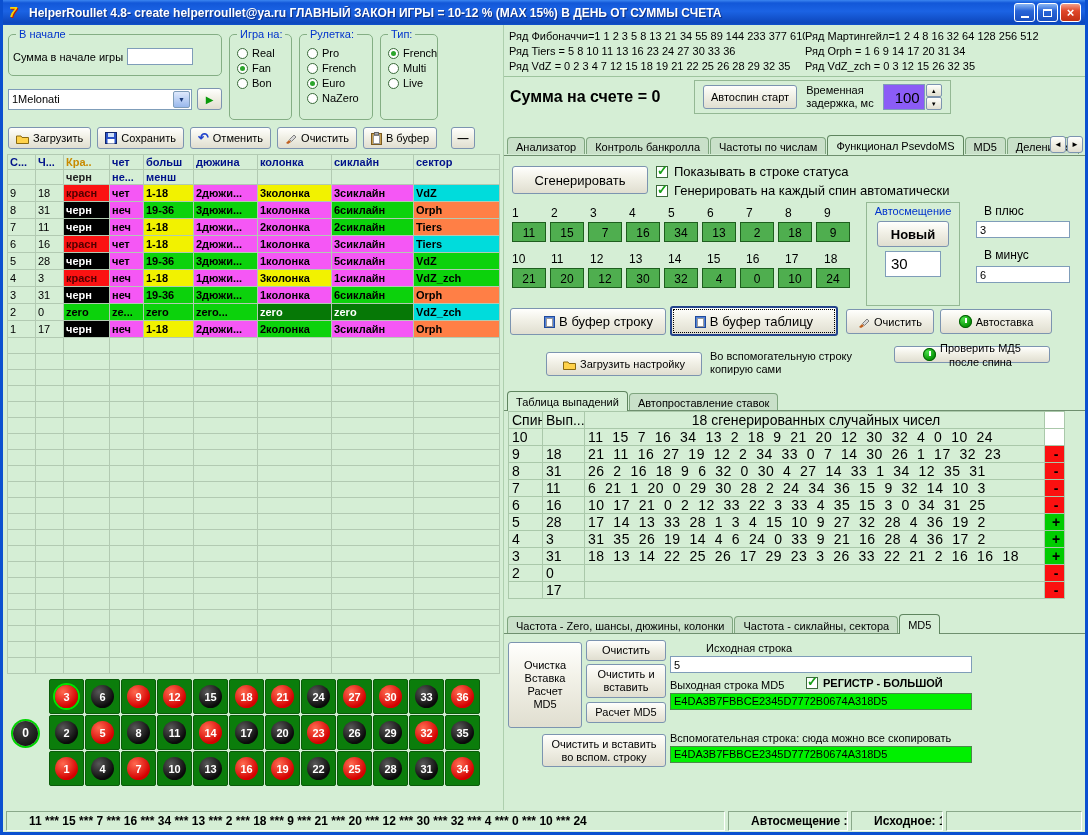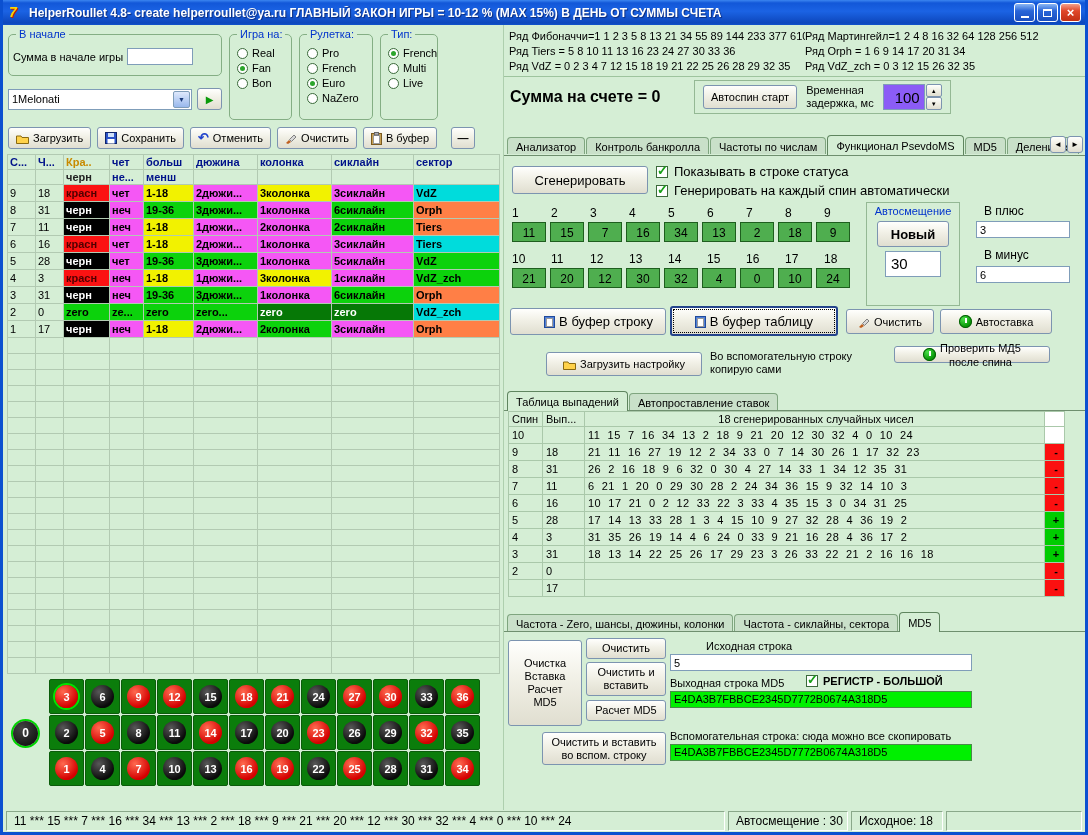--- a/index.html
+++ b/index.html
@@ -119,21 +119,21 @@
   .plus-field{left:472px;top:65px;} .minus-field{left:472px;top:110px;}
   .buf-row-btn{position:absolute;left:6px;top:152px;width:156px;height:27px;font-size:13px;padding-left:28px;}
   .buf-table-btn{position:absolute;left:166px;top:150px;width:168px;height:30px;font-size:13px;border:2px solid #24448c;outline:1px dotted #000;outline-offset:-4px;}
   .pclear-btn{position:absolute;left:342px;top:153px;width:88px;height:25px;}
   .autobet-btn{position:absolute;left:436px;top:153px;width:112px;height:25px;}
   .load-set-btn{position:absolute;left:42px;top:196px;width:156px;height:24px;}
   .hint{position:absolute;left:206px;top:194px;font-size:11px;line-height:13px;white-space:nowrap;}
   .check-md5-btn{position:absolute;left:390px;top:190px;width:156px;height:17px;line-height:14px;}
   
   table.spins{border-collapse:collapse;margin:0 0 0 4px;table-layout:fixed;width:556px;background:#d5eed5;}
-  .spins th,.spins td{border:1px solid #aac8aa;overflow:hidden;white-space:pre;padding:0 0 0 3px;font-size:11px;}
+  .spins th,.spins td{border:1px solid #aac8aa;overflow:hidden;white-space:pre;padding:0 0 0 3px;font-size:14px;}
   .spins th{height:15px;font-weight:normal;text-align:left;}
   .spins th.nh{text-align:center;}
   .spins td{height:16px;line-height:16px;}
   .nums{letter-spacing:0.5px;}
   .sgn{text-align:center;font-weight:bold;padding:0;}
   .sp{background:#00cc00;} .sm{background:#fb1010;} .se{background:#fff;}
   
   .md5{position:relative;height:150px;}
   .md5 .btn{line-height:13px;}
   .md5-big{position:absolute;left:4px;top:8px;width:74px;height:86px;white-space:normal;line-height:15px;}
@@ -143,21 +143,21 @@
   .md5-cpa{position:absolute;left:38px;top:100px;width:124px;height:33px;white-space:normal;}
   .md5-src-label{position:absolute;left:202px;top:8px;}
   .md5-src-input{position:absolute;left:166px;top:22px;width:302px;}
   .md5-out-label{position:absolute;left:166px;top:45px;}
   .md5-reg{position:absolute;left:302px;top:43px;display:flex;gap:5px;align-items:center;font-weight:bold;}
   .gfield{position:absolute;left:166px;width:302px;height:17px;background:#00f000;border:1px solid #4a8a4a;font-size:11px;line-height:15px;padding-left:3px;overflow:hidden;white-space:nowrap;}
   .md5-out{top:59px;} .md5-aux{top:112px;}
   .md5-aux-label{position:absolute;left:166px;top:98px;}
   
   .statusbar{height:22px;flex:none;display:flex;gap:3px;padding:1px 3px;background:#d5eed5;}
-  .scell{border:1px solid;border-color:#8aa88a #ffffff #ffffff #8aa88a;display:flex;align-items:center;padding:0 7px;font-size:12px;font-weight:normal;white-space:nowrap;overflow:hidden;}
+  .scell{border:1px solid;border-color:#8aa88a #ffffff #ffffff #8aa88a;display:flex;align-items:center;padding:0 22px;font-size:12px;font-weight:bold;white-space:nowrap;overflow:hidden;}
   .s-nums{flex:1;} .s-shift{width:120px;flex:none;} .s-src{width:92px;flex:none;} .s-blank{width:136px;flex:none;}
   
   .icon-undo{color:#2244cc;font-weight:bold;font-size:13px;line-height:10px;}
   .icon-gc{width:13px;height:13px;border-radius:50%;background:radial-gradient(circle at 35% 30%,#4ae04a,#0a9a0a 60%,#067806);
     box-shadow:inset 0 0 0 1px #055a05;position:relative;flex:none;}
   .icon-gc::after{content:"";position:absolute;left:6px;top:3px;width:2px;height:5px;background:#fff;}
 </style>
 </head>
 <body>
 

